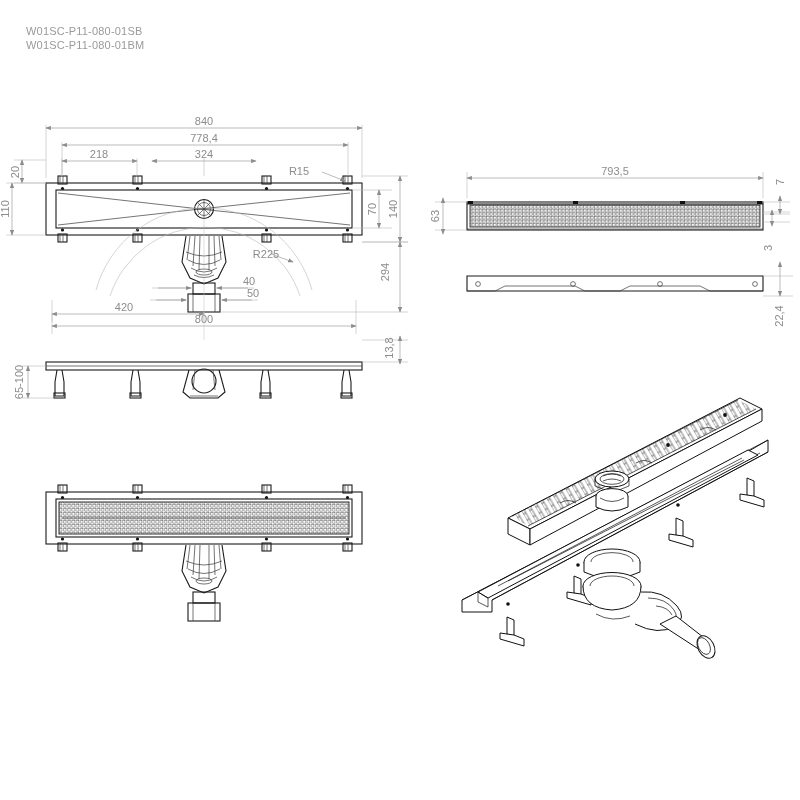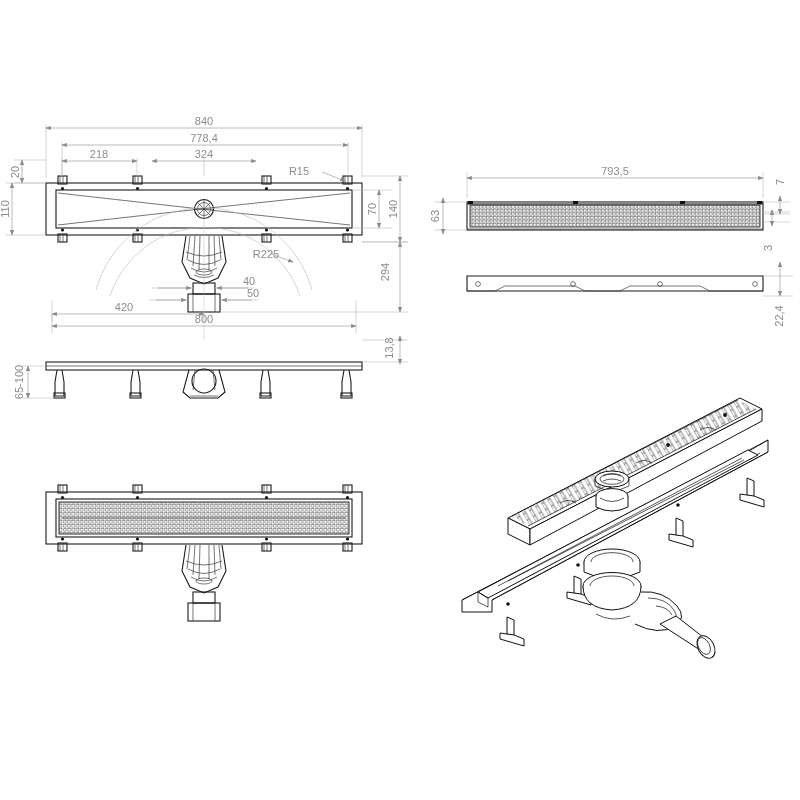--- a/index.html
+++ b/index.html
@@ -47,20 +47,24 @@
   .partthin { stroke: #3a3a3a; stroke-width: 0.7; fill: none; }
   .center { stroke: #bdbdbd; stroke-width: 0.5; fill: none; }
   .iso { stroke: #111; stroke-width: 1.0; fill: #ffffff; }
   .isothin { stroke: #111; stroke-width: 0.7; fill: none; }
 </style>
 </head>
 <body>
 
 <div id="sheet">
 
+  <div class="title-block">
+    <div class="title-line">W01SC-P11-080-01SB</div>
+    <div class="title-line">W01SC-P11-080-01BM</div>
+  </div>
 
   <svg width="800" height="800" viewBox="0 0 800 800">
     <defs>
       <marker id="ar" markerWidth="8" markerHeight="6" refX="7" refY="3" orient="auto">
         <path d="M0,0 L8,3 L0,6 z" class="arrow"></path>
       </marker>
       <marker id="arL" markerWidth="8" markerHeight="6" refX="1" refY="3" orient="auto">
         <path d="M8,0 L0,3 L8,6 z" class="arrow"></path>
       </marker>
       <pattern id="perf" x="0" y="0" width="4.2" height="4.0" patternUnits="userSpaceOnUse">

